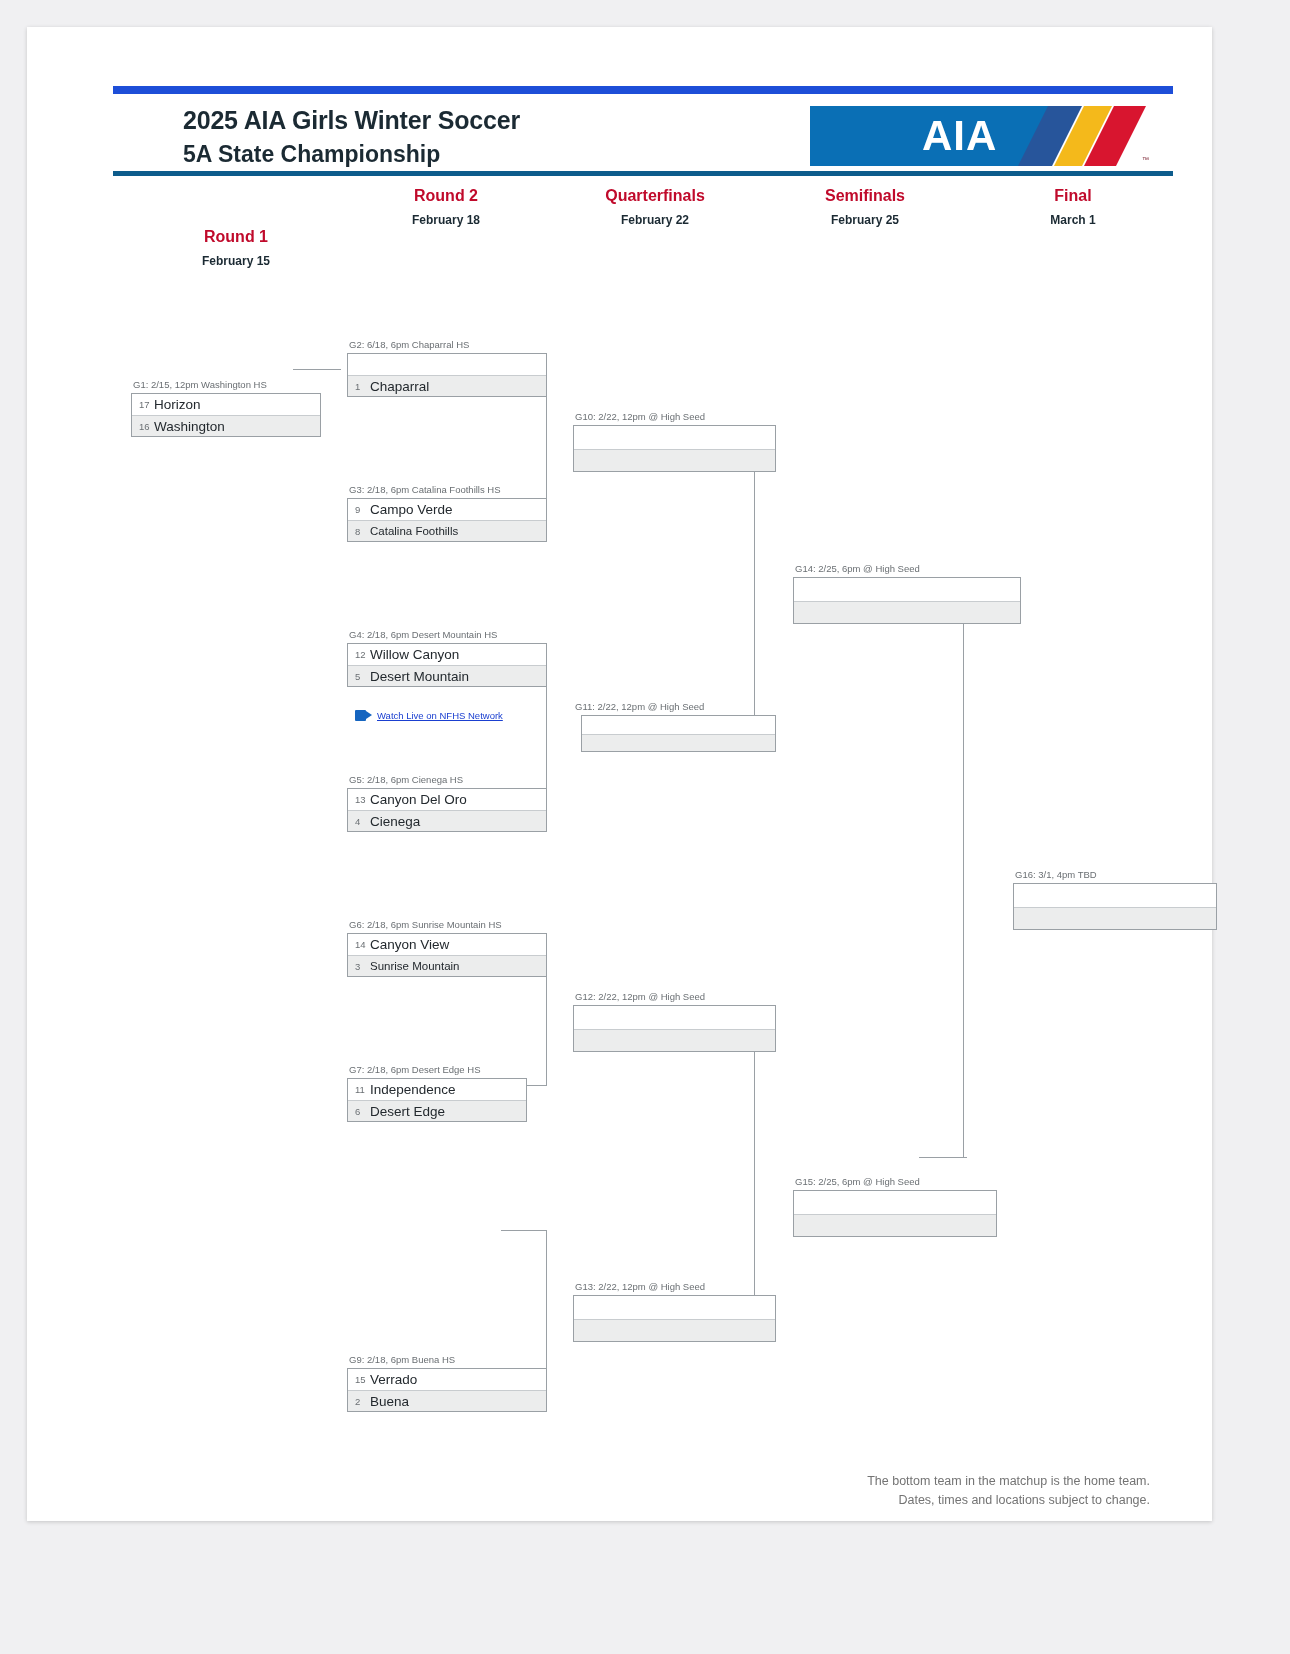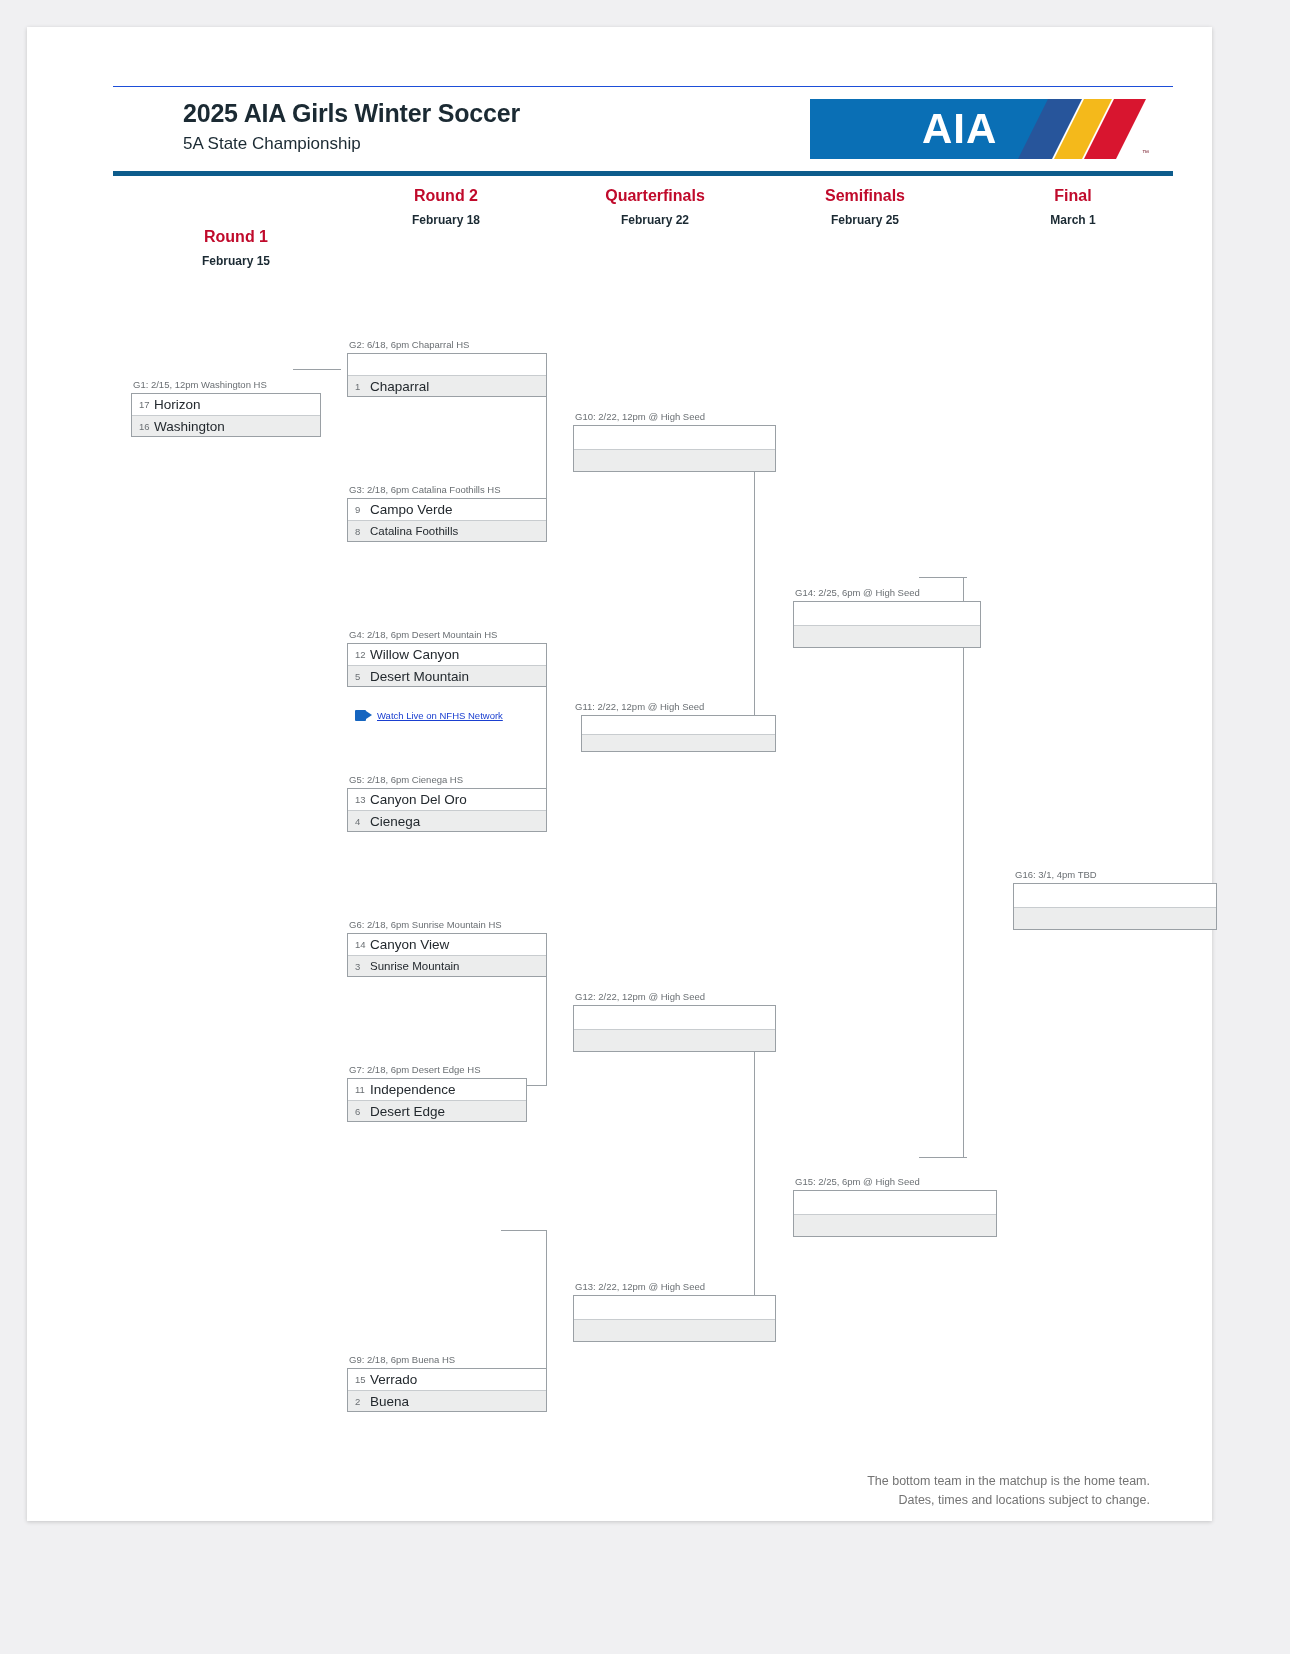--- a/index.html
+++ b/index.html
@@ -21,40 +21,40 @@
     width: 1185px; height: 1494px;
     background: #ffffff;
     box-shadow: 0 1px 4px rgba(0,0,0,0.18);
   }
 
   
   .hdr {
     position: absolute;
     left: 86px; top: 59px;
     width: 1060px; height: 90px;
-    border-top: 1px solid #1d4ed8;
+    border-top: 8px solid #1d4ed8;
     border-bottom: 5px solid #0d5c8c;
   }
   .hdr-inner {
     position: absolute;
     left: 0; top: 0; right: 0; bottom: 0;
   }
   .hdr-title {
     position: absolute;
     left: 70px; top: 12px;
     font-size: 25px;
     font-weight: bold;
     color: #1b2a33;
     letter-spacing: -0.2px;
   }
   .hdr-sub {
     position: absolute;
     left: 70px; top: 47px;
-    font-size: 17px;
-    font-weight: normal;
+    font-size: 23px;
+    font-weight: bold;
     color: #1b2a33;
   }
   .logo {
     position: absolute;
     right: 18px; top: 12px;
     width: 345px; height: 60px;
     overflow: hidden;
   }
 
   
@@ -404,21 +404,21 @@
           <span class="seed"></span>
           <span class="tname"></span>
         </div>
         <div class="slot bottom">
           <span class="seed"></span>
           <span class="tname"></span>
         </div>
       </div>
     </div>
 
-    <div class="game" style="left:766px; top:574px; width:188px; height:47px;">
+    <div class="game" style="left:766px; top:550px; width:228px; height:47px;">
       <div class="glabel">G14: 2/25, 6pm @ High Seed</div>
       <div class="slots">
         <div class="slot">
           <span class="seed"></span>
           <span class="tname"></span>
         </div>
         <div class="slot bottom">
           <span class="seed"></span>
           <span class="tname"></span>
         </div>

